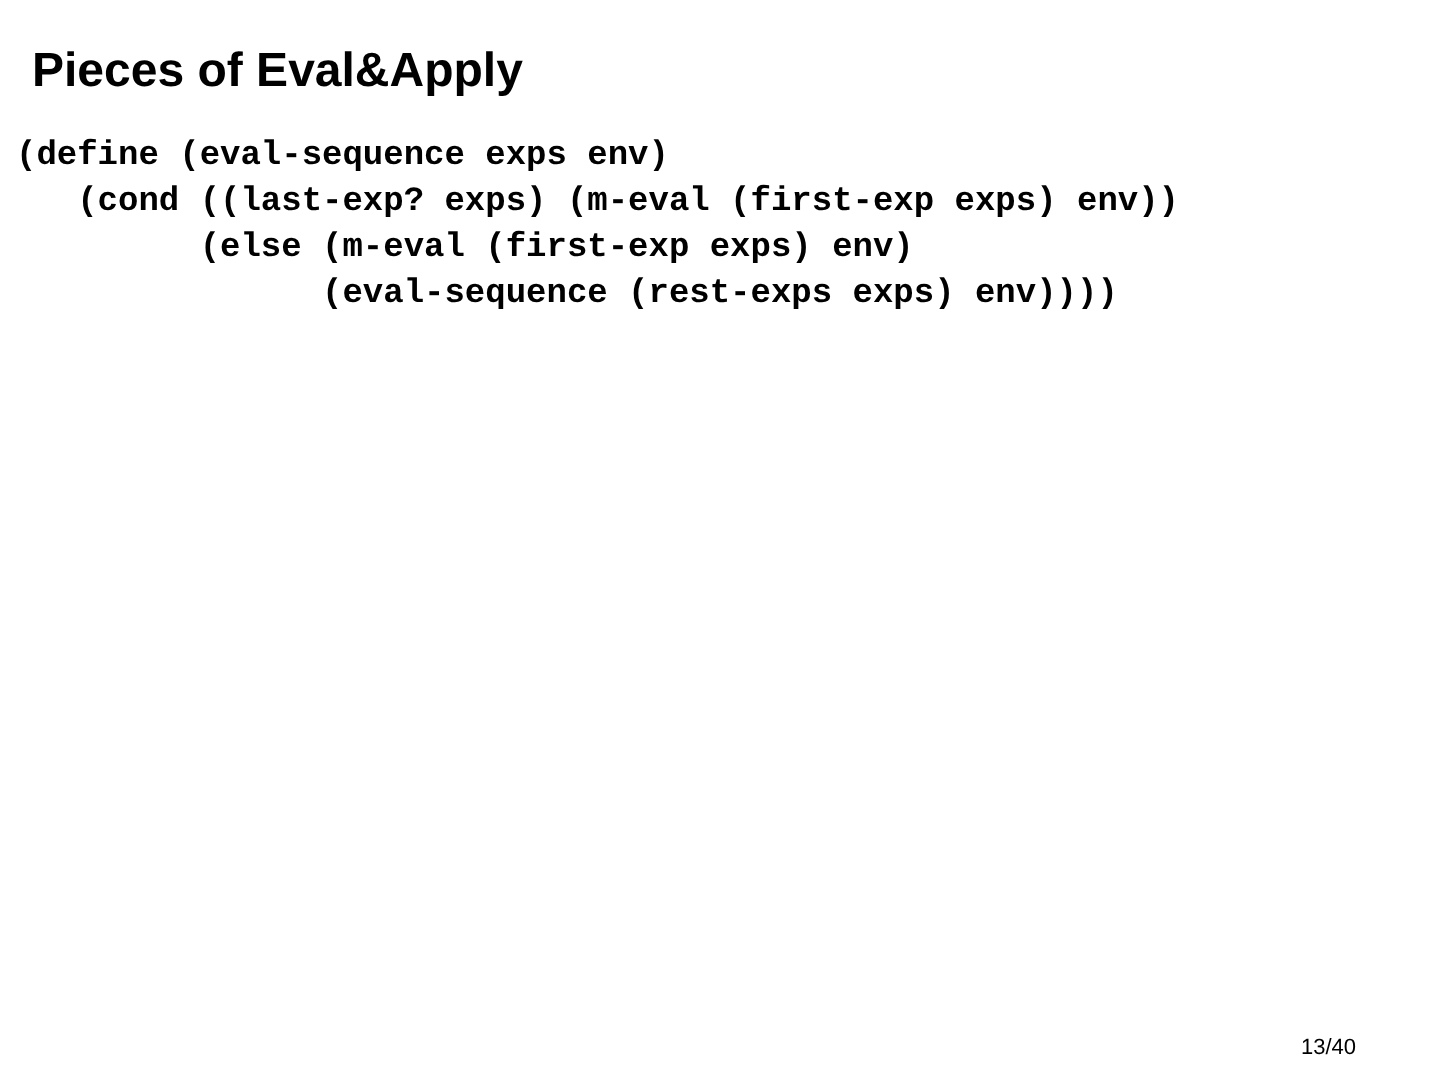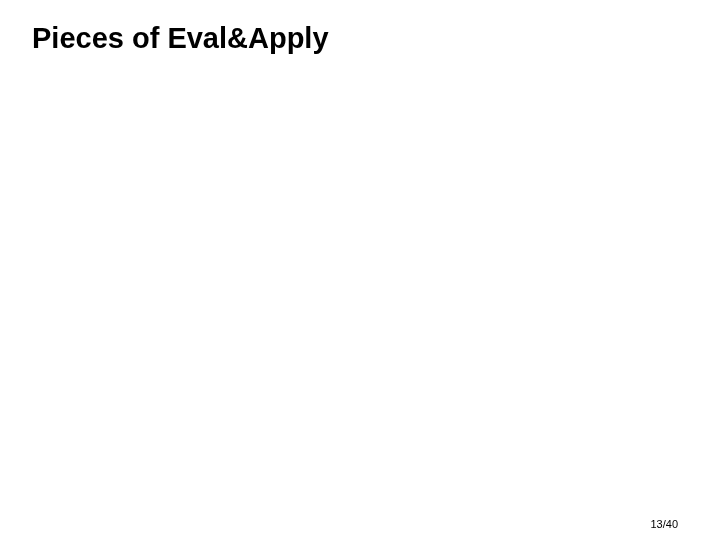--- a/index.html
+++ b/index.html
@@ -15,24 +15,24 @@
       position: relative;
       overflow: hidden;
     }
     .slide {
       width: 100%;
       height: 100%;
       padding: 22px 0 0 0;
       position: relative;
     }
     .title {
-      font-size: 29px;
+      font-size: 24px;
       font-weight: bold;
       color: #000000;
-      padding-left: 32px;
+      padding-left: 16px;
       margin-bottom: 18px;
     }
     .code-block {
       font-family: "Courier New", Courier, monospace;
       font-size: 17px;
       font-weight: bold;
       color: #000000;
       white-space: pre;
       line-height: 1.35;
       padding-left: 8px;
@@ -44,14 +44,18 @@
       font-size: 11px;
       font-family: Arial, Helvetica, sans-serif;
       color: #000000;
     }
   </style>
 </head>
 <body>
 
 <div class="slide">
   <h1 class="title">Pieces of Eval&amp;Apply</h1>
+  <div class="code-block"><span>(define (eval-sequence exps env)</span>
+<span>   (cond ((last-exp? exps) (m-eval (first-exp exps) env))</span>
+<span>         (else (m-eval (first-exp exps) env)</span>
+<span>               (eval-sequence (rest-exps exps) env))))</span></div>
   <div class="page-number">13/40</div>
 </div>
 
 </body></html>

